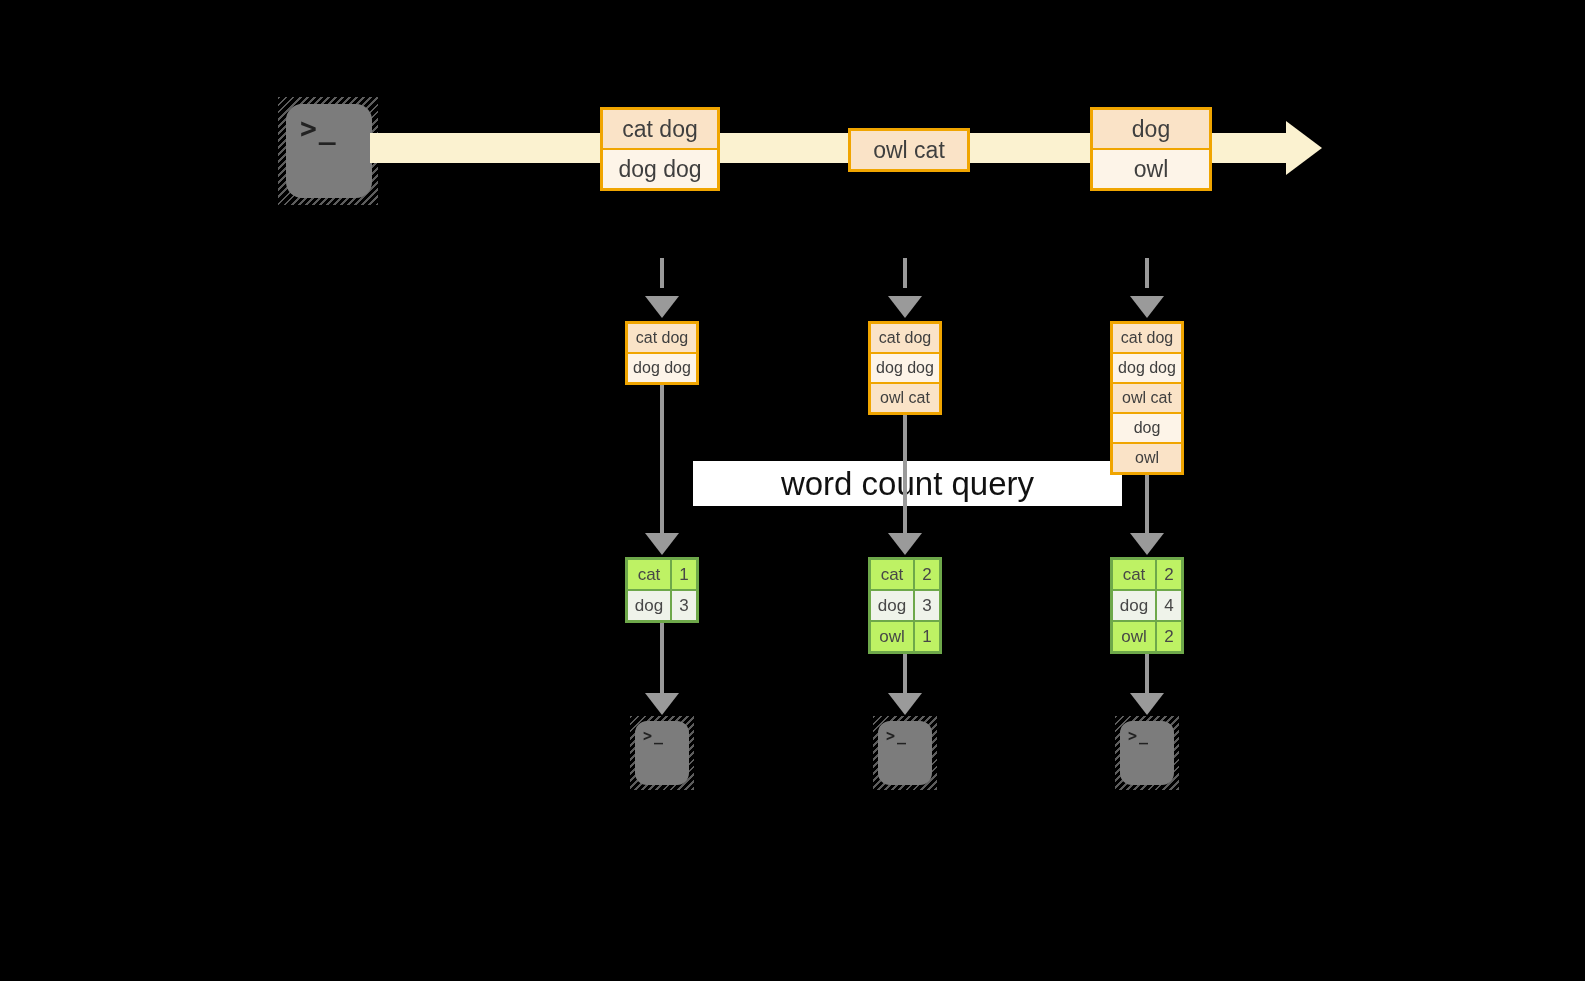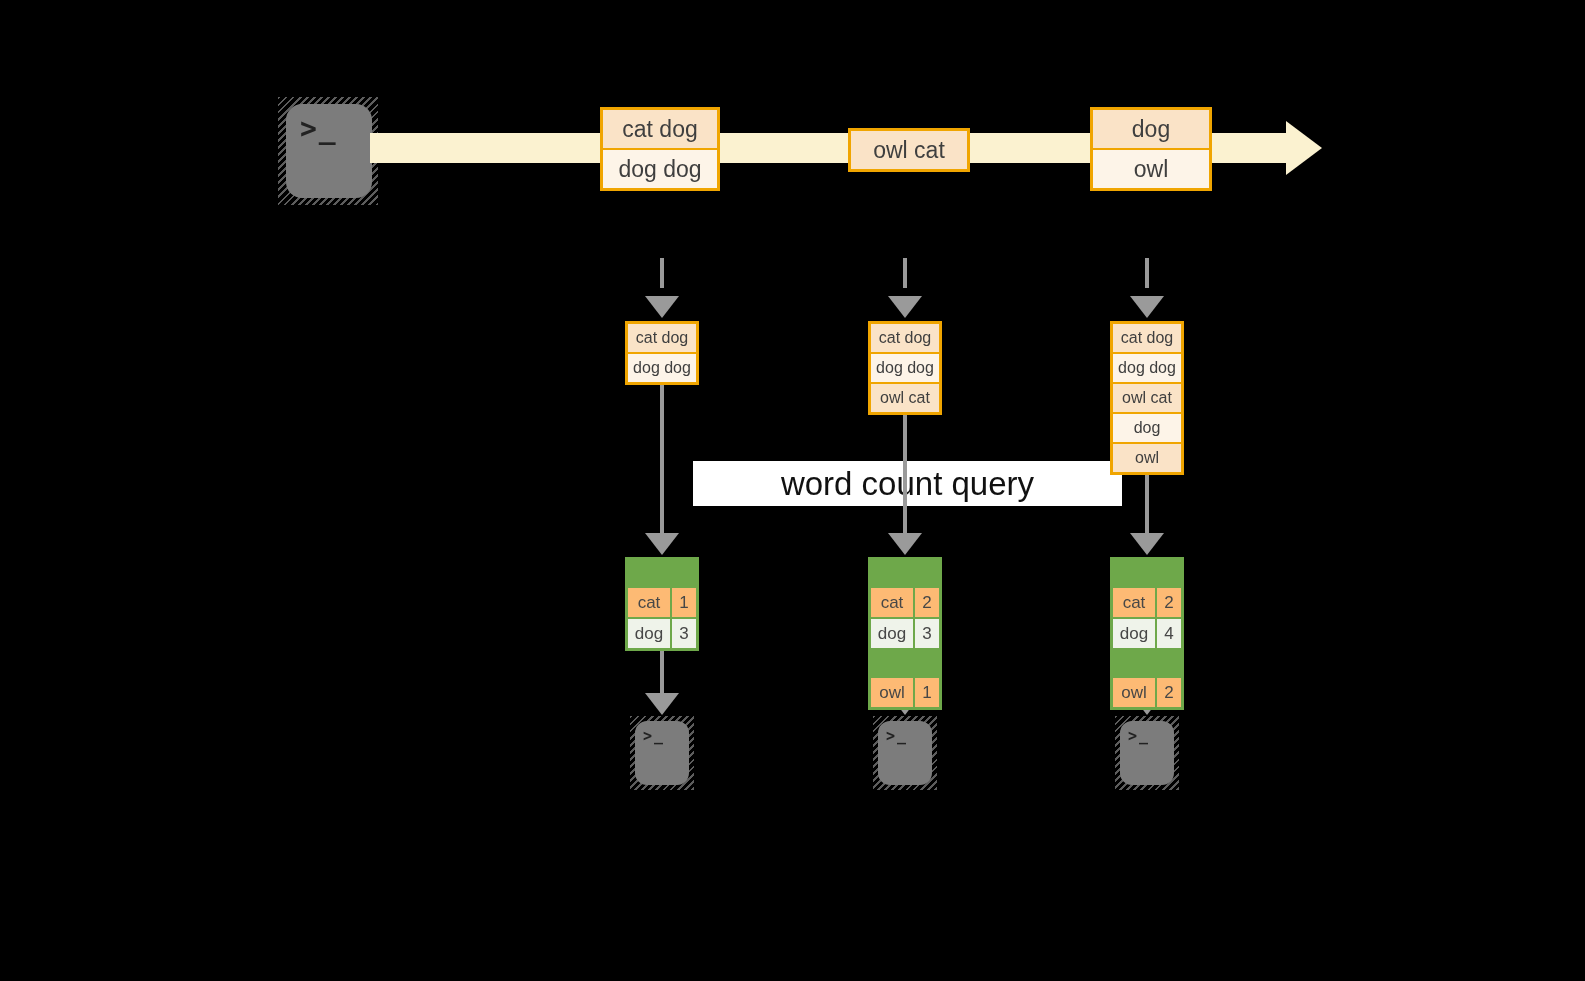--- a/index.html
+++ b/index.html
@@ -32,21 +32,21 @@
   .vline{position:absolute;width:4px;background:#9a9a9a;z-index:5;}
   .vhead{position:absolute;width:0;height:0;z-index:5;
          border-left:17px solid rgba(0,0,0,0);border-right:17px solid rgba(0,0,0,0);
          border-top:22px solid #9a9a9a;}
 
   
   .gtable{position:absolute;display:grid;grid-template-columns:42px 24px;gap:2px;
           background:#6ea84a;border:3px solid #6ea84a;z-index:6;}
   .gcell{display:flex;align-items:center;justify-content:center;height:29px;
          font-size:17px;color:#474747;background:#eff3ea;}
-  .gcell.dark{background:#fdba74;margin-top:28px;}
+  .gcell.dark{background:#bef264;}
   .gcell.light{background:#eff3ea;}
 
   
   .querystrip{position:absolute;left:693px;top:461px;width:429px;height:45px;
               background:#ffffff;z-index:4;display:flex;align-items:center;justify-content:center;}
   .querystrip span{font-size:33px;color:#111;white-space:nowrap;}
 </style>
 </head>
 <body>
 

